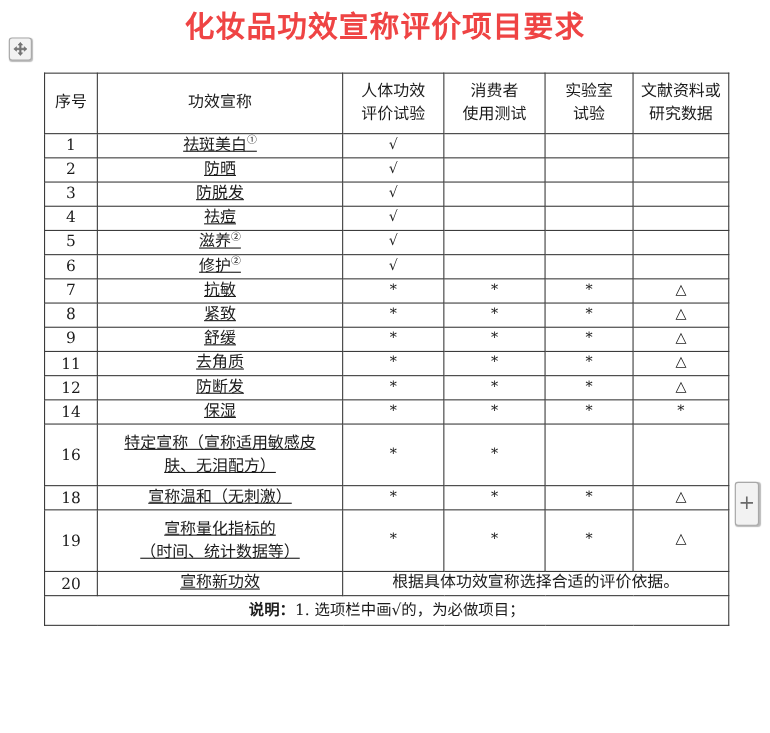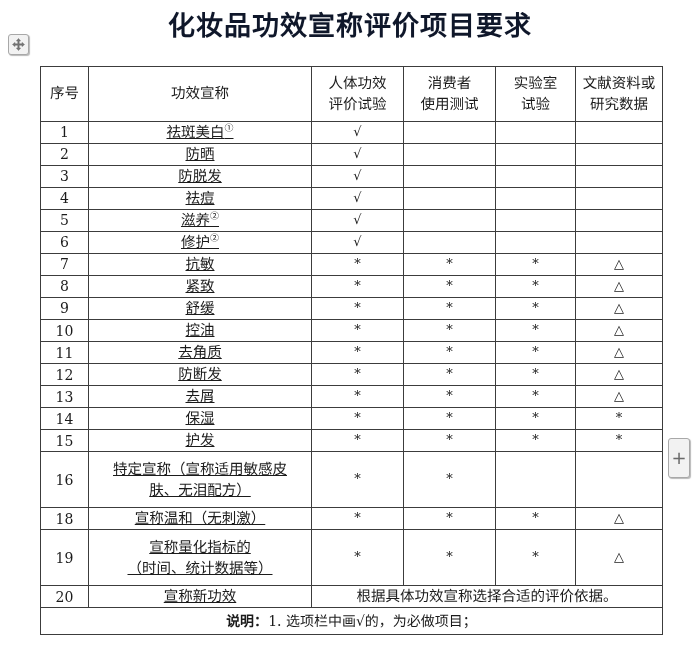--- a/index.html
+++ b/index.html
@@ -23,21 +23,21 @@
     position: absolute;
     top: 6px;
     left: 0;
     width: 700px;
     text-align: center;
     font-size: 27px;
     font-weight: bold;
     letter-spacing: 1px;
     line-height: 40px;
     font-family: "DejaVu Sans", "Liberation Sans", sans-serif;
-    color: #0f172a;
+    color: #ef4444;
     white-space: nowrap;
   }
 
   
   .handle {
     position: absolute;
     background: #f2f2f2;
     border: 1px solid #a8a8a8;
     border-radius: 3px;
     box-shadow: 1px 1px 1px rgba(0,0,0,0.28);
@@ -257,62 +257,38 @@
       </tr>
       <tr>
         <td class="no-cell">9</td>
         <td class="claim-cell"><span>舒缓</span></td>
         <td class="mark mark-star">*</td>
         <td class="mark mark-star">*</td>
         <td class="mark mark-star">*</td>
         <td class="mark mark-tri">△</td>
       </tr>
       <tr>
-        <td class="no-cell">10</td>
-        <td class="claim-cell"><span>控油</span></td>
-        <td class="mark mark-star">*</td>
-        <td class="mark mark-star">*</td>
-        <td class="mark mark-star">*</td>
-        <td class="mark mark-tri">△</td>
-      </tr>
-      <tr>
         <td class="no-cell">11</td>
         <td class="claim-cell"><span>去角质</span></td>
         <td class="mark mark-star">*</td>
         <td class="mark mark-star">*</td>
         <td class="mark mark-star">*</td>
         <td class="mark mark-tri">△</td>
       </tr>
       <tr>
         <td class="no-cell">12</td>
         <td class="claim-cell"><span>防断发</span></td>
         <td class="mark mark-star">*</td>
         <td class="mark mark-star">*</td>
         <td class="mark mark-star">*</td>
         <td class="mark mark-tri">△</td>
       </tr>
       <tr>
-        <td class="no-cell">13</td>
-        <td class="claim-cell"><span>去屑</span></td>
-        <td class="mark mark-star">*</td>
-        <td class="mark mark-star">*</td>
-        <td class="mark mark-star">*</td>
-        <td class="mark mark-tri">△</td>
-      </tr>
-      <tr>
         <td class="no-cell">14</td>
         <td class="claim-cell"><span>保湿</span></td>
-        <td class="mark mark-star">*</td>
-        <td class="mark mark-star">*</td>
-        <td class="mark mark-star">*</td>
-        <td class="mark mark-star">*</td>
-      </tr>
-      <tr>
-        <td class="no-cell">15</td>
-        <td class="claim-cell"><span>护发</span></td>
         <td class="mark mark-star">*</td>
         <td class="mark mark-star">*</td>
         <td class="mark mark-star">*</td>
         <td class="mark mark-star">*</td>
       </tr>
       <tr class="tall-row">
         <td class="no-cell">16</td>
         <td class="claim-cell">
           <span class="claim-line">特定宣称（宣称适用敏感皮</span>
           <span class="claim-line">肤、无泪配方）</span>

